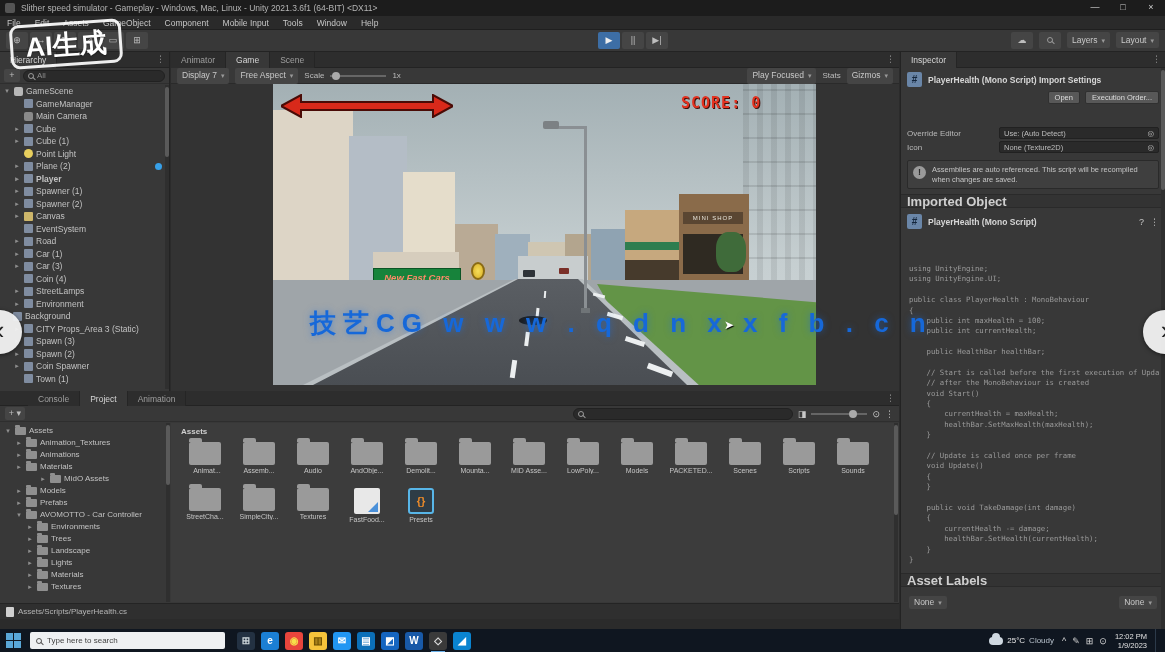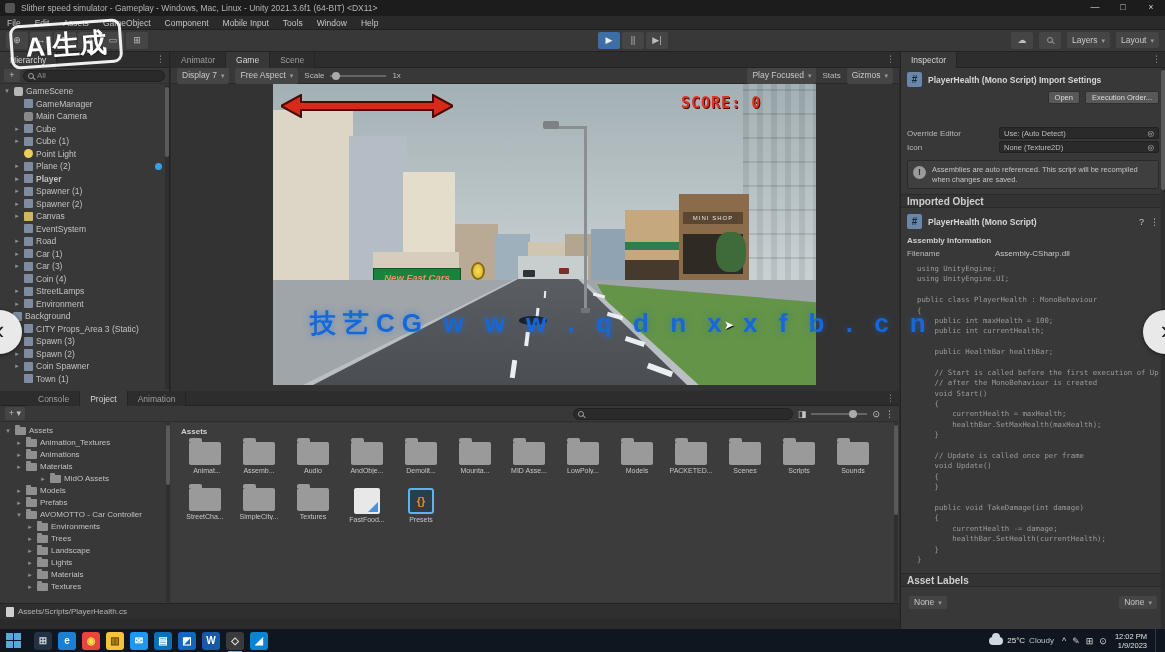--- a/index.html
+++ b/index.html
@@ -68,22 +68,22 @@
   #inspector { left:900px; top:52px; width:265px; height:577px; background:#383838; border-left:1px solid #232323; }
   #insp-body { position:absolute; top:16px; left:0; right:0; bottom:0; }
   .insp-sec { position:absolute; left:0; right:0; }
   .hashicon { width:15px; height:15px; background:#6a86a8; color:#14263c; border-radius:2px; text-align:center; line-height:15px; font-weight:bold; font-size:10px; flex:none; }
   .btn { background:#585858; border:1px solid #303030; border-radius:2px; color:#ddd; font-size:7.5px; padding:1px 6px; }
   .proprow { display:flex; align-items:center; height:14px; padding:0 6px; gap:4px; }
   .proprow .plabel { width:88px; color:#b9b9b9; font-size:8px; }
   .field { flex:1; background:#2a2a2a; border:1px solid #212121; border-radius:2px; height:12px; line-height:11px; padding:0 4px; font-size:7.5px; color:#bdbdbd; display:flex; justify-content:space-between; align-items:center; }
   .infobox { margin:4px 6px; background:#3f3f3f; border:1px solid #2a2a2a; border-radius:2px; padding:4px 6px 4px 24px; position:relative; color:#c4c4c4; font-size:7.5px; line-height:9.5px; }
   .bang { position:absolute; left:5px; top:5px; width:13px; height:13px; border-radius:50%; background:#9a9a9a; color:#2b2b2b; font-weight:bold; text-align:center; line-height:13px; font-size:9px; }
-  .sechead { background:#333; border-top:1px solid #2a2a2a; border-bottom:1px solid #2a2a2a; height:14px; line-height:14px; padding:0 6px; color:#cfcfcf; font-weight:bold; font-size:10px; }
-  #code-block { position:absolute; left:16px; right:6px; font-family:"DejaVu Sans Mono",monospace; font-size:7.3px; line-height:10.4px; color:#9a9a9a; white-space:pre; overflow:hidden; }
+  .sechead { background:#333; border-top:1px solid #2a2a2a; border-bottom:1px solid #2a2a2a; height:14px; line-height:14px; padding:0 6px; color:#cfcfcf; font-weight:bold; font-size:13px; }
+  #code-block { position:absolute; left:8px; right:6px; font-family:"DejaVu Sans Mono",monospace; font-size:7.3px; line-height:10.4px; color:#9a9a9a; white-space:pre; overflow:hidden; }
   .cline { height:10.4px; }
 
   
   #bottompanel { left:0; top:391px; width:899px; height:228px; background:#383838; }
   #proj-toolbar { position:absolute; top:15px; left:0; right:0; height:16px; background:#383838; border-bottom:1px solid #2e2e2e; display:flex; align-items:center; gap:5px; padding:0 5px; }
   #proj-tree { position:absolute; top:32px; left:0; width:170px; bottom:17px; border-right:1px solid #2a2a2a; overflow:hidden; padding-top:2px; }
   .trow { height:12px; line-height:12px; display:flex; align-items:center; gap:3px; white-space:nowrap; color:#c2c2c2; font-size:8px; }
   .sfolder { width:11px; height:8px; background:#8f8f8f; border-radius:1px; position:relative; flex:none; }
   .sfolder:before { content:""; position:absolute; top:-2px; left:0; width:5px; height:2px; background:#8f8f8f; border-radius:1px 1px 0 0; }
   #grid-area { position:absolute; top:32px; left:171px; right:0; bottom:17px; background:#3c3c3c; }
@@ -447,27 +447,20 @@
     </div>
     <div class="insp-sec sechead" style="top:126px;">Imported Object</div>
     <div class="insp-sec" style="top:146px;">
       <div style="display:flex;gap:6px;align-items:center;padding:0 6px;">
         <div class="hashicon">#</div>
         <div style="font-weight:bold;font-size:8.5px;color:#d6d6d6;flex:1;">PlayerHealth (Mono Script)</div>
         <span>?</span>
         <span>⋮</span>
       </div>
     </div>
-    <div class="insp-sec" style="top:168px;padding:0 6px;">
-      <div style="font-weight:bold;font-size:8px;color:#cfcfcf;">Assembly Information</div>
-      <div style="display:flex;margin-top:4px;">
-        <span style="width:88px;color:#b9b9b9;font-size:8px;">Filename</span>
-        <span style="color:#c9c9c9;font-size:8px;">Assembly-CSharp.dll</span>
-      </div>
-    </div>
     <div id="code-block" style="top:196px;"><div class="cline">using UnityEngine;</div><div class="cline">using UnityEngine.UI;</div><div class="cline">&nbsp;</div><div class="cline">public class PlayerHealth : MonoBehaviour</div><div class="cline">{</div><div class="cline">    public int maxHealth = 100;</div><div class="cline">    public int currentHealth;</div><div class="cline">&nbsp;</div><div class="cline">    public HealthBar healthBar;</div><div class="cline">&nbsp;</div><div class="cline">    // Start is called before the first execution of Update</div><div class="cline">    // after the MonoBehaviour is created</div><div class="cline">    void Start()</div><div class="cline">    {</div><div class="cline">        currentHealth = maxHealth;</div><div class="cline">        healthBar.SetMaxHealth(maxHealth);</div><div class="cline">    }</div><div class="cline">&nbsp;</div><div class="cline">    // Update is called once per frame</div><div class="cline">    void Update()</div><div class="cline">    {</div><div class="cline">    }</div><div class="cline">&nbsp;</div><div class="cline">    public void TakeDamage(int damage)</div><div class="cline">    {</div><div class="cline">        currentHealth -= damage;</div><div class="cline">        healthBar.SetHealth(currentHealth);</div><div class="cline">    }</div><div class="cline">}</div></div>
     <div class="insp-sec sechead" style="top:505px;">Asset Labels</div>
     <div class="insp-sec" style="top:528px;display:flex;justify-content:space-between;padding:0 8px;">
       <div class="dd" style="height:13px;">
           <span>None</span>
           <span class="car">▾</span>
         </div>
       <div class="dd" style="height:13px;">
           <span>None</span>
           <span class="car">▾</span>
@@ -662,20 +655,24 @@
   </div>
 </div>
 
 <div class="abs" id="taskbar">
   <div id="start">
       <i></i>
       <i></i>
       <i></i>
       <i></i>
     </div>
+  <div id="tb-search">
+    <span class="mag"></span>
+    <span>Type here to search</span>
+  </div>
   <div id="tb-apps">
       <div class="appico" style="background: rgb(35, 49, 66); color: rgb(207, 216, 220);">⊞</div>
       <div class="appico" style="background: rgb(27, 127, 212); color: rgb(255, 255, 255);">e</div>
       <div class="appico" style="background: rgb(232, 69, 60); color: rgb(246, 224, 74);">◉</div>
       <div class="appico" style="background: rgb(245, 195, 59); color: rgb(107, 78, 0);">▥</div>
       <div class="appico" style="background: rgb(33, 150, 243); color: rgb(255, 255, 255);">✉</div>
       <div class="appico" style="background: rgb(11, 111, 184); color: rgb(255, 255, 255);">▤</div>
       <div class="appico" style="background: rgb(21, 101, 192); color: rgb(255, 255, 255);">◩</div>
       <div class="appico" style="background: rgb(24, 89, 168); color: rgb(255, 255, 255);">W</div>
       <div class="appico running" style="background: rgb(58, 58, 58); color: rgb(224, 224, 224);">◇</div>

